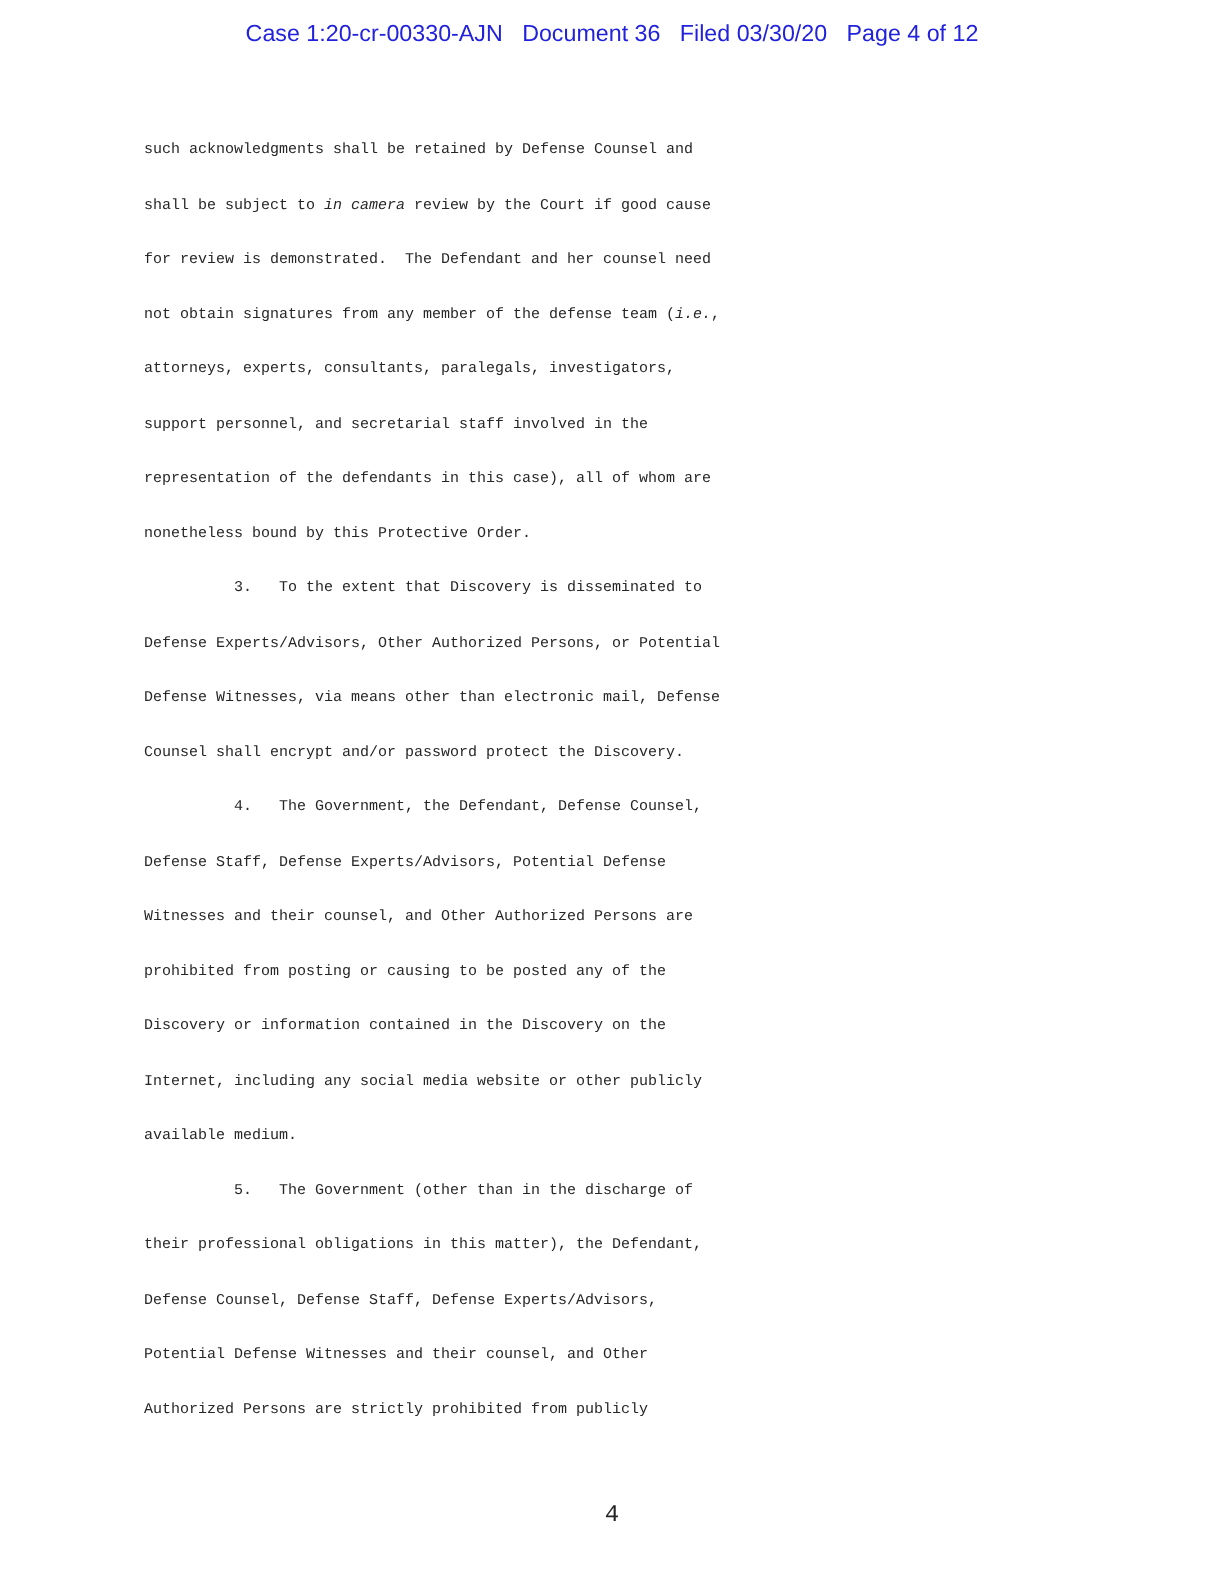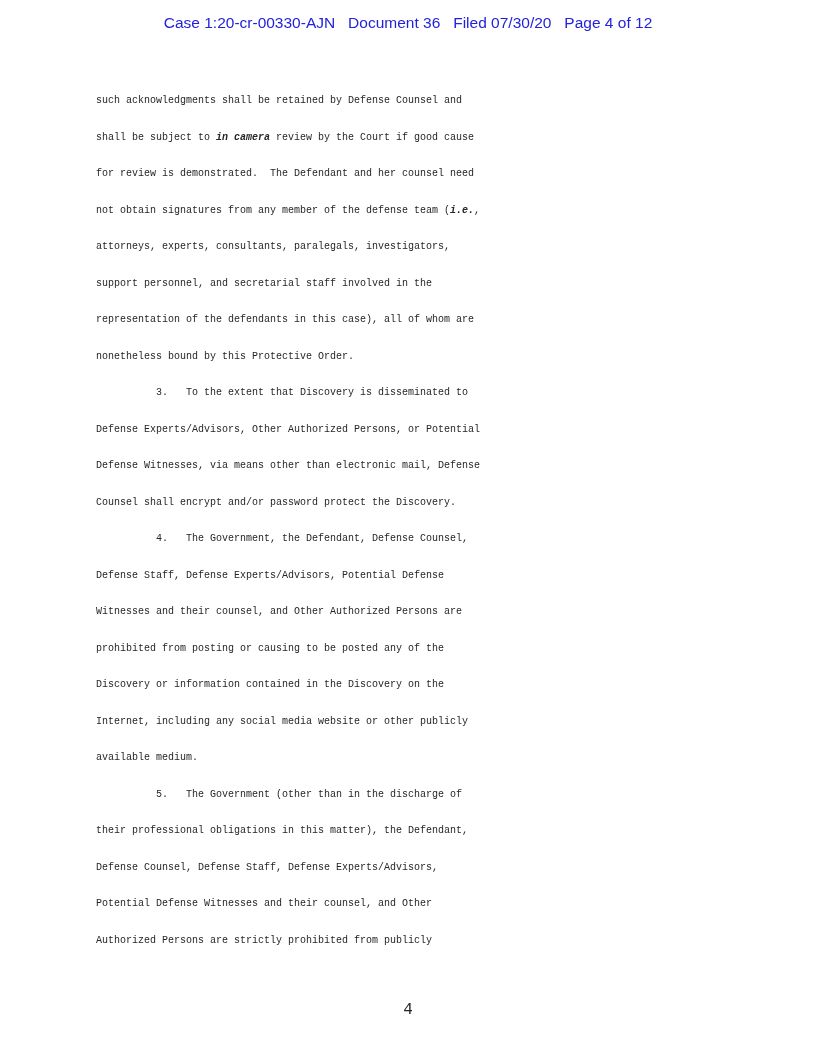--- a/index.html
+++ b/index.html
@@ -30,33 +30,33 @@
   }
   .doc-body {
     position: absolute;
     left: 96px;
     top: 83px;
     font-size: 10px;
     line-height: 36.5px;
     white-space: pre;
   }
   .doc-body .line { height: 36.5px; }
-  .italic { font-style: italic; font-weight: bold; }
+  .italic { font-style: italic; }
   .page-num {
     position: absolute;
     top: 1001px;
     left: 0;
     width: 816px;
     text-align: center;
     font-size: 16px;
     font-family: "Liberation Mono", "DejaVu Sans Mono", monospace;
   }
 </style>
 </head>
 <body>
 
 <div class="page">
-  <div class="ecf-header" style="color: rgb(34, 34, 221);">Case 1:20-cr-00330-AJN   Document 36   Filed 07/30/20   Page 4 of 12</div>
+  <div class="ecf-header" style="color: rgb(34, 34, 221);">Case 1:20-cr-00330-AJN   Document 36   Filed 03/30/20   Page 4 of 12</div>
 
   <div class="doc-body" style="color: rgb(38, 38, 38);"><div class="line"><span>such acknowledgments shall be retained by Defense Counsel and</span></div><div class="line"><span>shall be subject to </span><span class="italic">in camera</span><span> review by the Court if good cause</span></div><div class="line"><span>for review is demonstrated.  The Defendant and her counsel need</span></div><div class="line"><span>not obtain signatures from any member of the defense team (</span><span class="italic">i.e.</span><span>,</span></div><div class="line"><span>attorneys, experts, consultants, paralegals, investigators,</span></div><div class="line"><span>support personnel, and secretarial staff involved in the</span></div><div class="line"><span>representation of the defendants in this case), all of whom are</span></div><div class="line"><span>nonetheless bound by this Protective Order.</span></div><div class="line"><span>          3.   To the extent that Discovery is disseminated to</span></div><div class="line"><span>Defense Experts/Advisors, Other Authorized Persons, or Potential</span></div><div class="line"><span>Defense Witnesses, via means other than electronic mail, Defense</span></div><div class="line"><span>Counsel shall encrypt and/or password protect the Discovery.</span></div><div class="line"><span>          4.   The Government, the Defendant, Defense Counsel,</span></div><div class="line"><span>Defense Staff, Defense Experts/Advisors, Potential Defense</span></div><div class="line"><span>Witnesses and their counsel, and Other Authorized Persons are</span></div><div class="line"><span>prohibited from posting or causing to be posted any of the</span></div><div class="line"><span>Discovery or information contained in the Discovery on the</span></div><div class="line"><span>Internet, including any social media website or other publicly</span></div><div class="line"><span>available medium.</span></div><div class="line"><span>          5.   The Government (other than in the discharge of</span></div><div class="line"><span>their professional obligations in this matter), the Defendant,</span></div><div class="line"><span>Defense Counsel, Defense Staff, Defense Experts/Advisors,</span></div><div class="line"><span>Potential Defense Witnesses and their counsel, and Other</span></div><div class="line"><span>Authorized Persons are strictly prohibited from publicly</span></div></div>
 
   <div class="page-num" style="color: rgb(38, 38, 38);">4</div>
 </div>
 
 </body></html>

